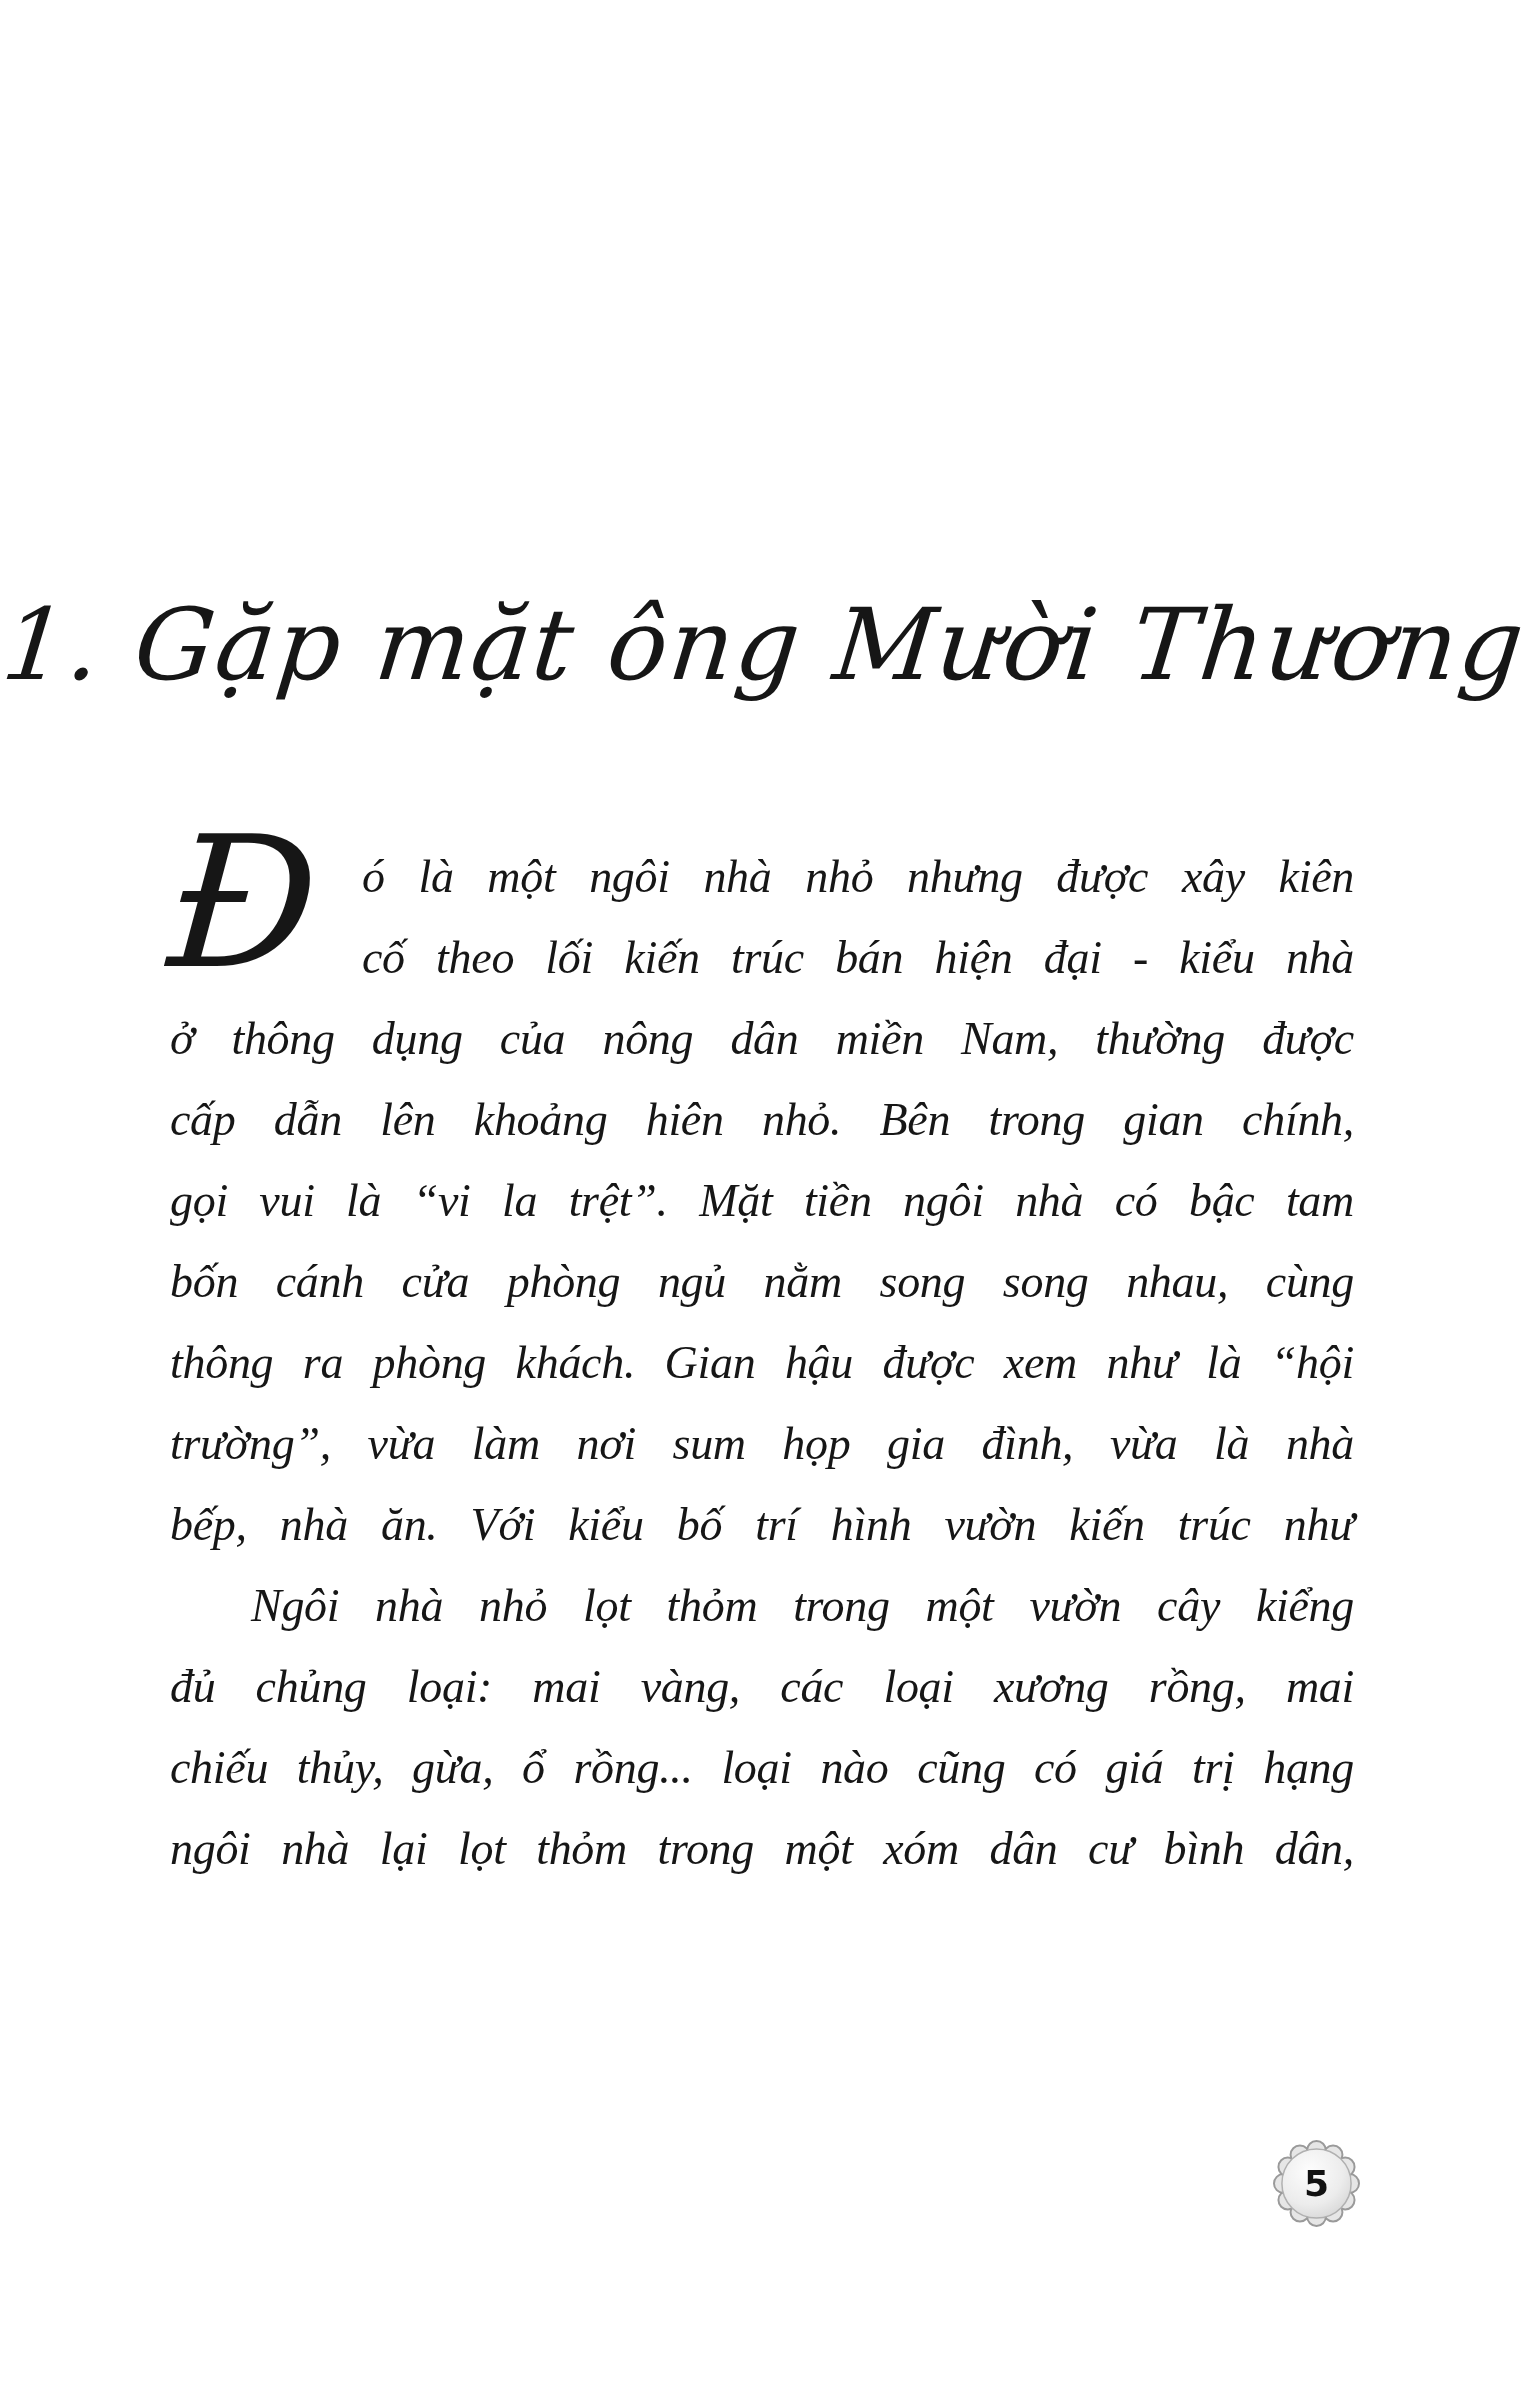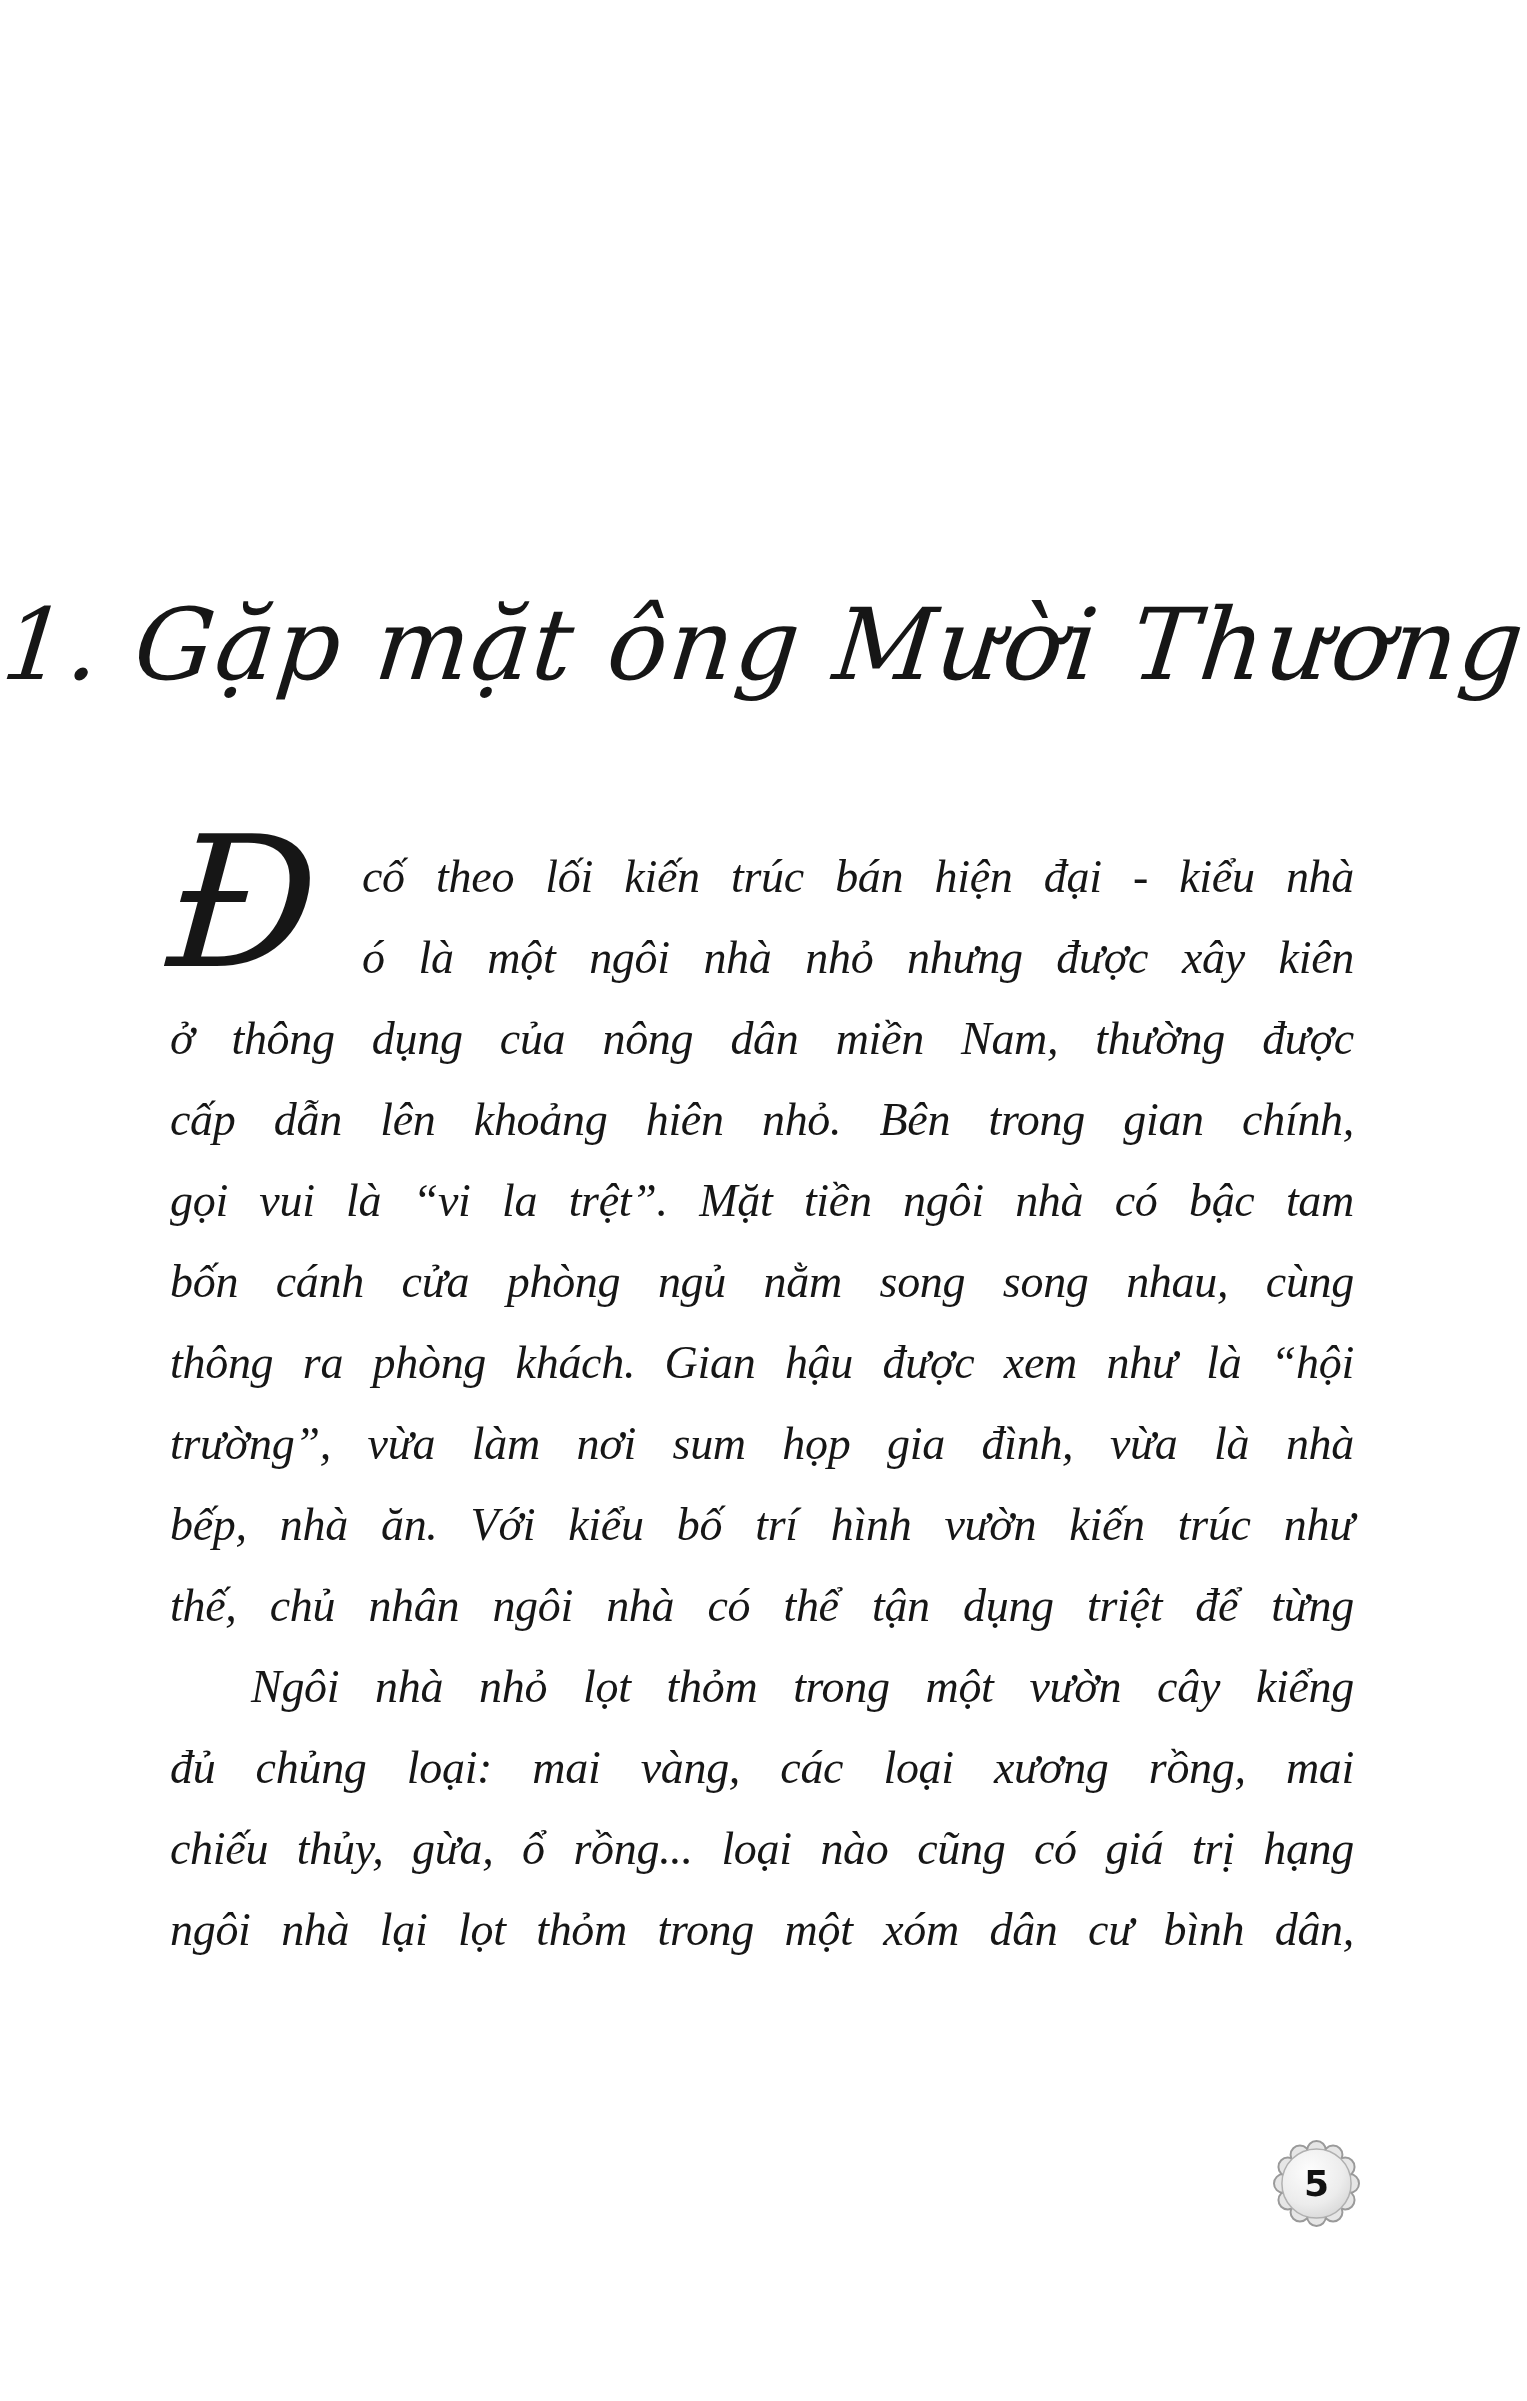--- a/index.html
+++ b/index.html
@@ -84,30 +84,29 @@
 <body>
 
 <div class="page">
 
   <h1 class="title">1. Gặp mặt ông Mười Thương</h1>
 
   <div class="body-col">
 
     <div>
       <span class="dropcap">Đ</span>
+      <div class="line">ó là một ngôi nhà nhỏ nhưng được xây kiên</div>
       <div class="line">cố theo lối kiến trúc bán hiện đại - kiểu nhà</div>
-      <div class="line">ó là một ngôi nhà nhỏ nhưng được xây kiên</div>
       <div class="line">ở thông dụng của nông dân miền Nam, thường được</div>
       <div class="line">cấp dẫn lên khoảng hiên nhỏ. Bên trong gian chính,</div>
       <div class="line">gọi vui là “vi la trệt”. Mặt tiền ngôi nhà có bậc tam</div>
       <div class="line">bốn cánh cửa phòng ngủ nằm song song nhau, cùng</div>
       <div class="line">thông ra phòng khách. Gian hậu được xem như là “hội</div>
       <div class="line">trường”, vừa làm nơi sum họp gia đình, vừa là nhà</div>
       <div class="line">bếp, nhà ăn. Với kiểu bố trí hình vườn kiến trúc như</div>
-      <div class="line">thế, chủ nhân ngôi nhà có thể tận dụng triệt để từng</div>
     </div>
 
     <div>
       <div class="line indent">Ngôi nhà nhỏ lọt thỏm trong một vườn cây kiểng</div>
       <div class="line">đủ chủng loại: mai vàng, các loại xương rồng, mai</div>
       <div class="line">chiếu thủy, gừa, ổ rồng... loại nào cũng có giá trị hạng</div>
       <div class="line">ngôi nhà lại lọt thỏm trong một xóm dân cư bình dân,</div>
     </div>
 
   </div>

